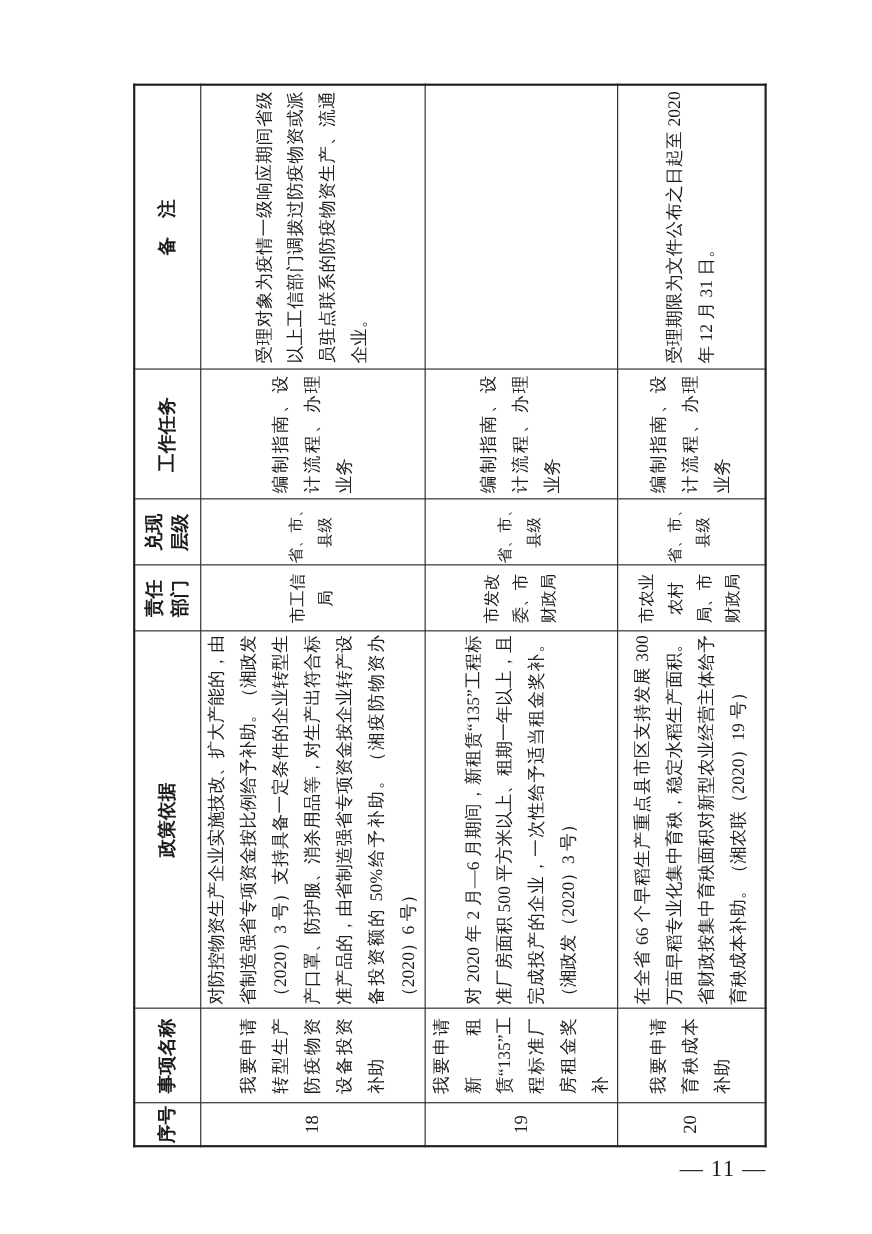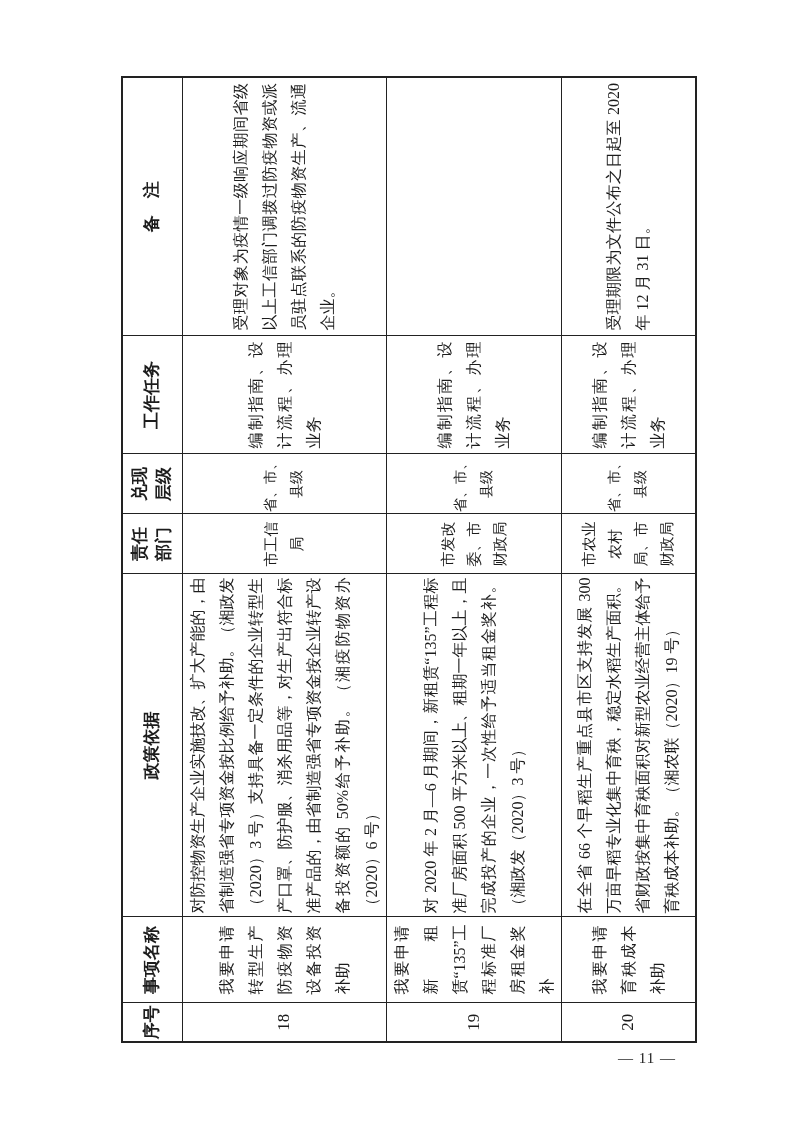--- a/index.html
+++ b/index.html
@@ -100,21 +100,21 @@
     line-height: 29px;
     text-align: justify;
     text-justify: inter-ideograph;
     padding: 0 5px;
   }
 
   .page-number {
     position: absolute;
     left: 618px;
     top: 1050px;
-    font-size: 15px;
+    font-size: 21px;
     letter-spacing: 1px;
     font-family: "Liberation Serif", serif;
     color: #1c1c1c;
     white-space: nowrap;
   }
 </style>
 </head>
 <body>
 
 <div class="page">

